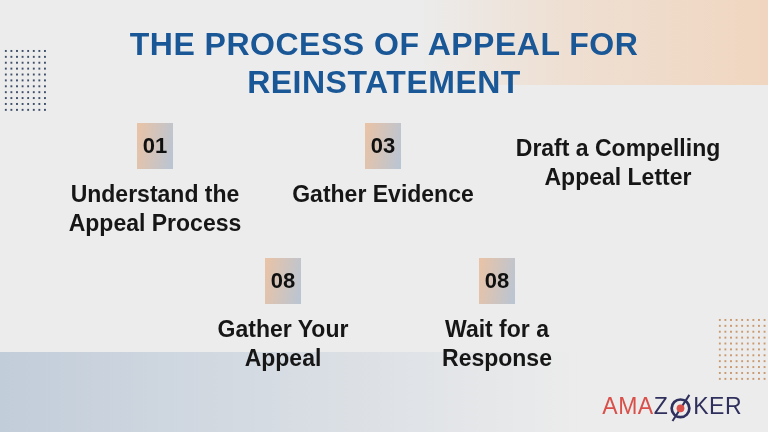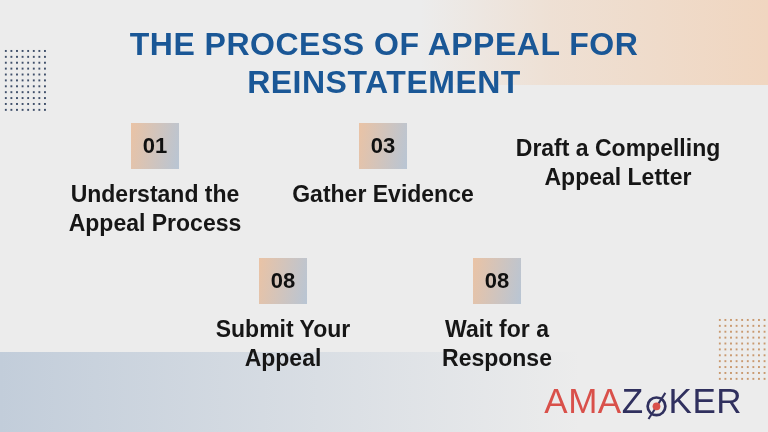--- a/index.html
+++ b/index.html
@@ -44,35 +44,35 @@
   
   .title{
     position:absolute;left:0;right:0;top:17px;margin:8px;
     text-align:center;color:var(--title-blue);
     font-size:32px;line-height:38px;font-weight:800;letter-spacing:.5px;
   }
   .title span{display:block;}
   
   .step{position:absolute;text-align:center;}
   .num-box{
-    width:48px;height:46px;margin:0 auto;
+    width:36px;height:46px;margin:0 auto;
     background:linear-gradient(100deg, var(--box-gradient-start) 0%, var(--box-gradient-end) 100%);
     display:flex;align-items:center;justify-content:center;
   }
   .num-box span{
     font-size:22px;font-weight:700;color:#101010;
   }
   .step-label{
     margin-top:11px;
     font-size:23px;line-height:29px;font-weight:700;color:var(--label-black);
   }
   
   .logo{
     position:absolute;right:26px;bottom:11px;
-    font-size:35px;letter-spacing:.5px;white-space:nowrap;
+    font-size:23px;letter-spacing:.5px;white-space:nowrap;
     display:flex;align-items:center;text-align:center;
   }
   .logo-red{color:var(--logo-red);}
   .logo-navy{color:var(--logo-navy);}
   .logo-o{display:inline-block;width:27px;height:29px;margin:0 -1px;position:relative;top:1px;}
 </style>
 </head>
 <body>
 
 <div class="canvas">
@@ -102,21 +102,21 @@
   </div>
 
   <div class="step" style="left:513px;top:123px;width:210px;">
     <div class="step-label">Draft a Compelling Appeal Letter</div>
   </div>
 
   <div class="step" style="left:203px;top:258px;width:160px;">
     <div class="num-box">
       <span>08</span>
     </div>
-    <div class="step-label">Submit Your Appeal</div>
+    <div class="step-label">Gather Your Appeal</div>
   </div>
 
   <div class="step" style="left:422px;top:258px;width:150px;">
     <div class="num-box">
       <span>08</span>
     </div>
     <div class="step-label">Wait for a Response</div>
   </div>
 
   <div class="logo">

